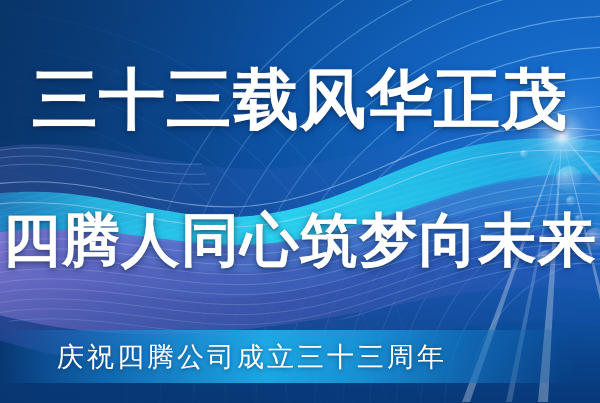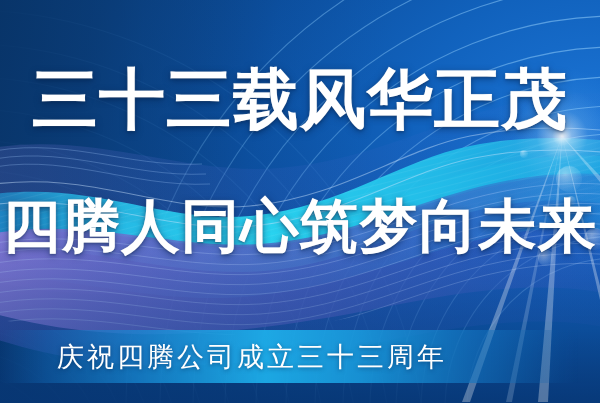--- a/index.html
+++ b/index.html
@@ -81,21 +81,21 @@
        0 2px 7px rgba(4,30,70,0.55),
        0 1px 2px rgba(4,30,70,0.45);
   }
   #title-line-1 {
     top: 62px;
     font-size: 66px;
     line-height: 76px;
     letter-spacing: 1px;
   }
   #title-line-2 {
-    top: 192px;
+    top: 206px;
     font-size: 58px;
     line-height: 68px;
     letter-spacing: 1.5px;
   }
 
   .subtitle-text {
     position: absolute;
     left: 0;
     top: 338px;
     width: 504px;

